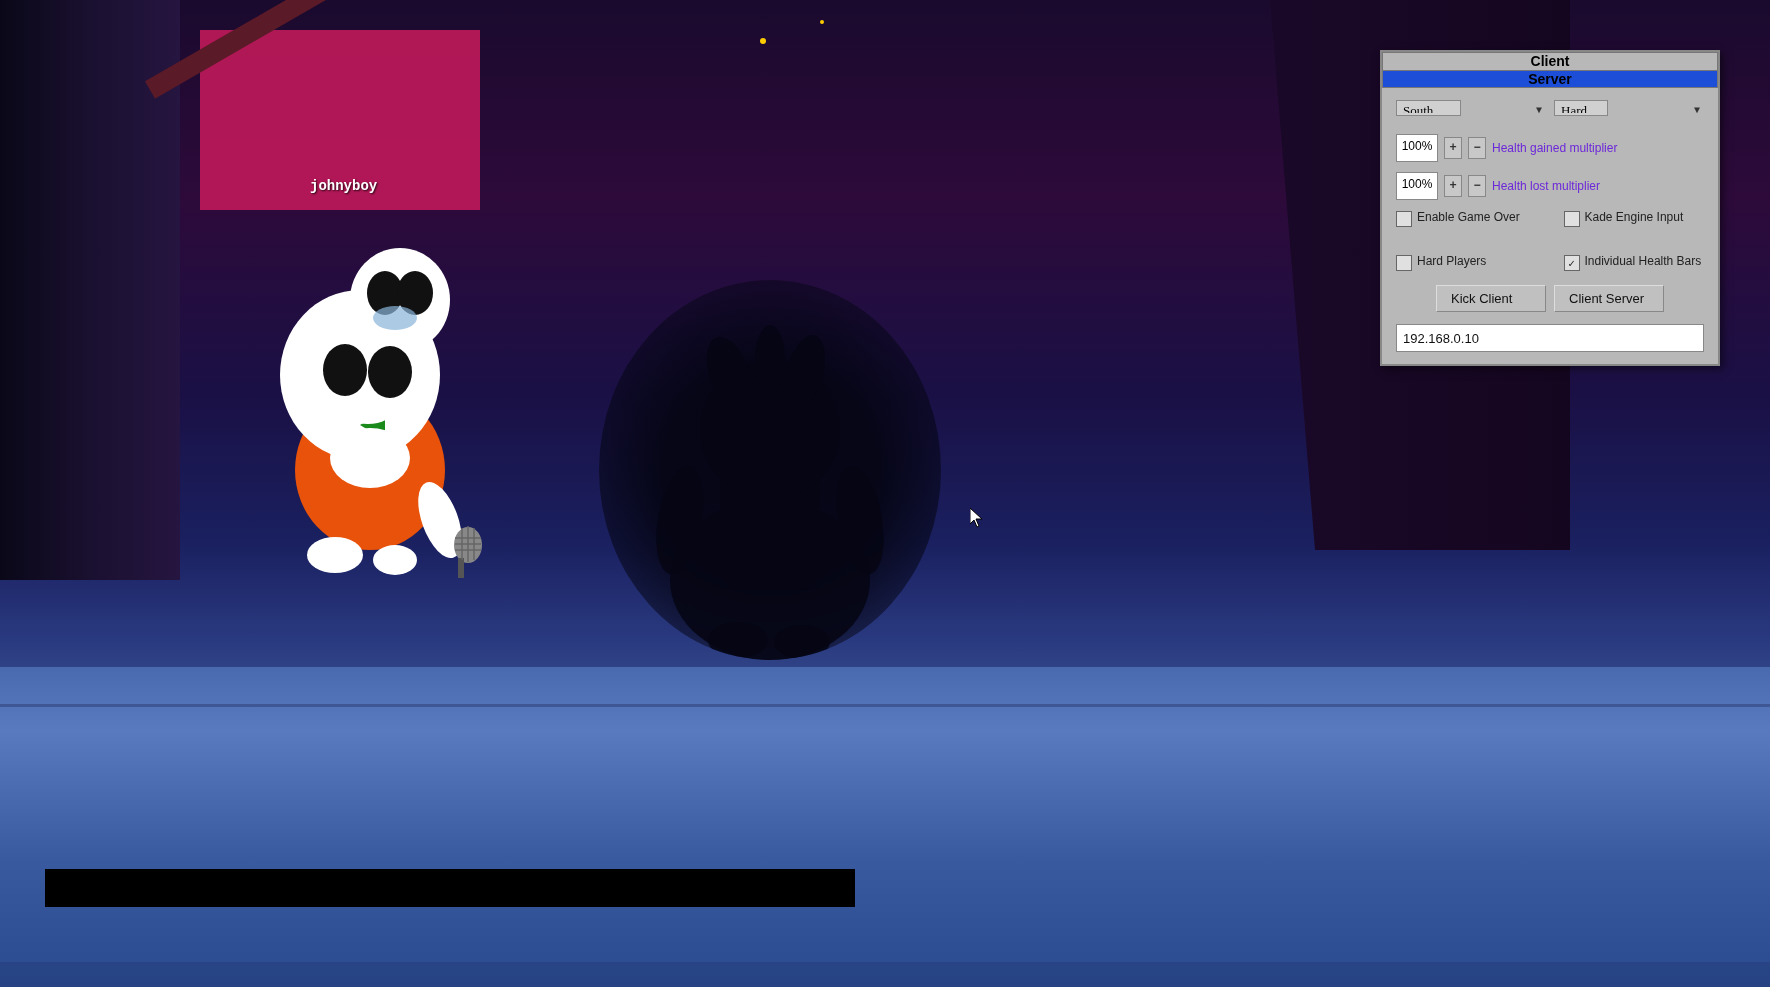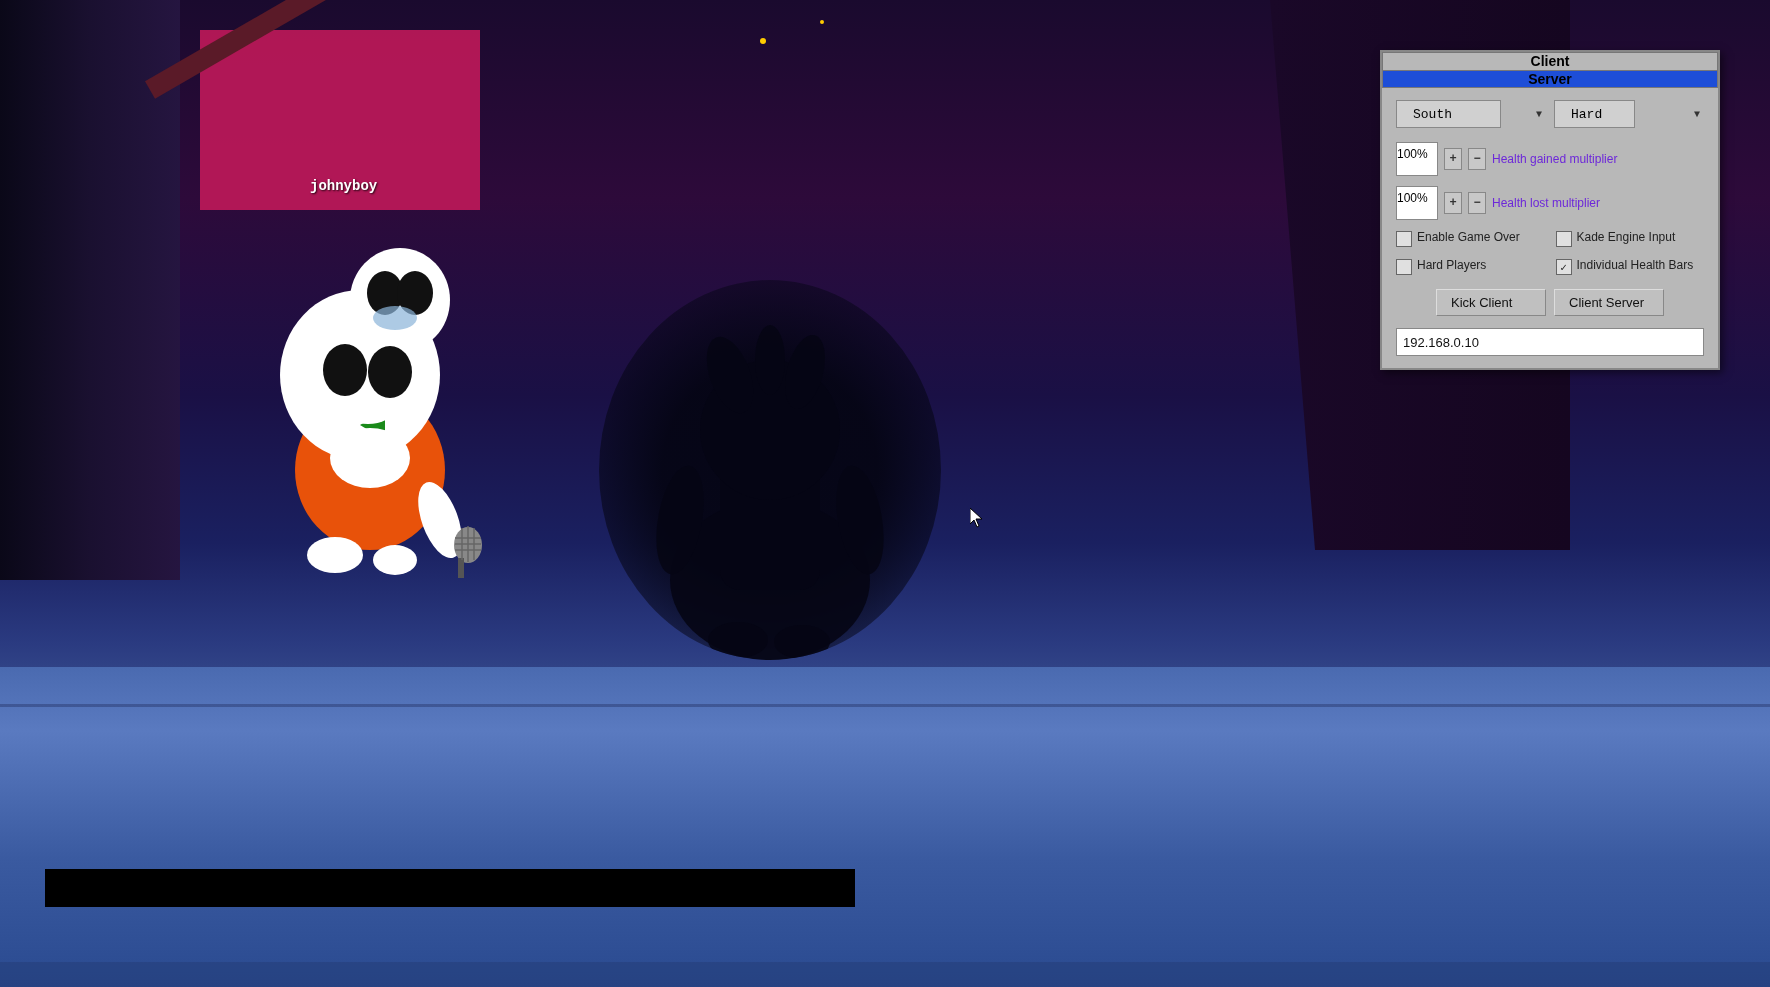--- a/index.html
+++ b/index.html
@@ -229,26 +229,26 @@
     
     .song-row {
       display: flex;
       gap: 8px;
       margin-bottom: 14px;
       align-items: center;
     }
 
     .dropdown {
       flex: 1;
-      height: 28px;
+      height: 16px;
       background: #d0d0d0;
       border: 1px solid #888;
-      font-family: Liberation Mono, monospace;
+      font-family: Liberation Serif, serif;
       font-size: 13px;
-      padding: 2px 16px;
+      padding: 2px 6px;
       appearance: none;
       -webkit-appearance: none;
       cursor: pointer;
       position: relative;
     }
 
     .dropdown-wrapper {
       position: relative;
       flex: 1;
     }
@@ -268,23 +268,24 @@
       display: flex;
       align-items: center;
       gap: 6px;
       margin-bottom: 10px;
     }
 
     .multiplier-value {
       background: #fff;
       border: 1px solid #888;
       width: 42px;
-      height: 34px;
+      height: 28px;
       font-family: Arial, sans-serif;
       font-size: 12px;
+      text-align: center;
       line-height: 22px;
     }
 
     .btn-small {
       width: 18px;
       height: 22px;
       background: #c8c8c8;
       border: 1px solid #888;
       display: flex;
       align-items: center;
@@ -299,21 +300,21 @@
       font-family: Arial, sans-serif;
       font-size: 12px;
       color: #6d28d9;
       flex: 1;
     }
 
     
     .checkboxes-grid {
       display: grid;
       grid-template-columns: 1fr 1fr;
-      gap: 11px;
+      gap: 27px;
       margin-bottom: 14px;
     }
 
     .checkbox-item {
       display: flex;
       align-items: flex-start;
       gap: 5px;
     }
 
     .checkbox-box {

